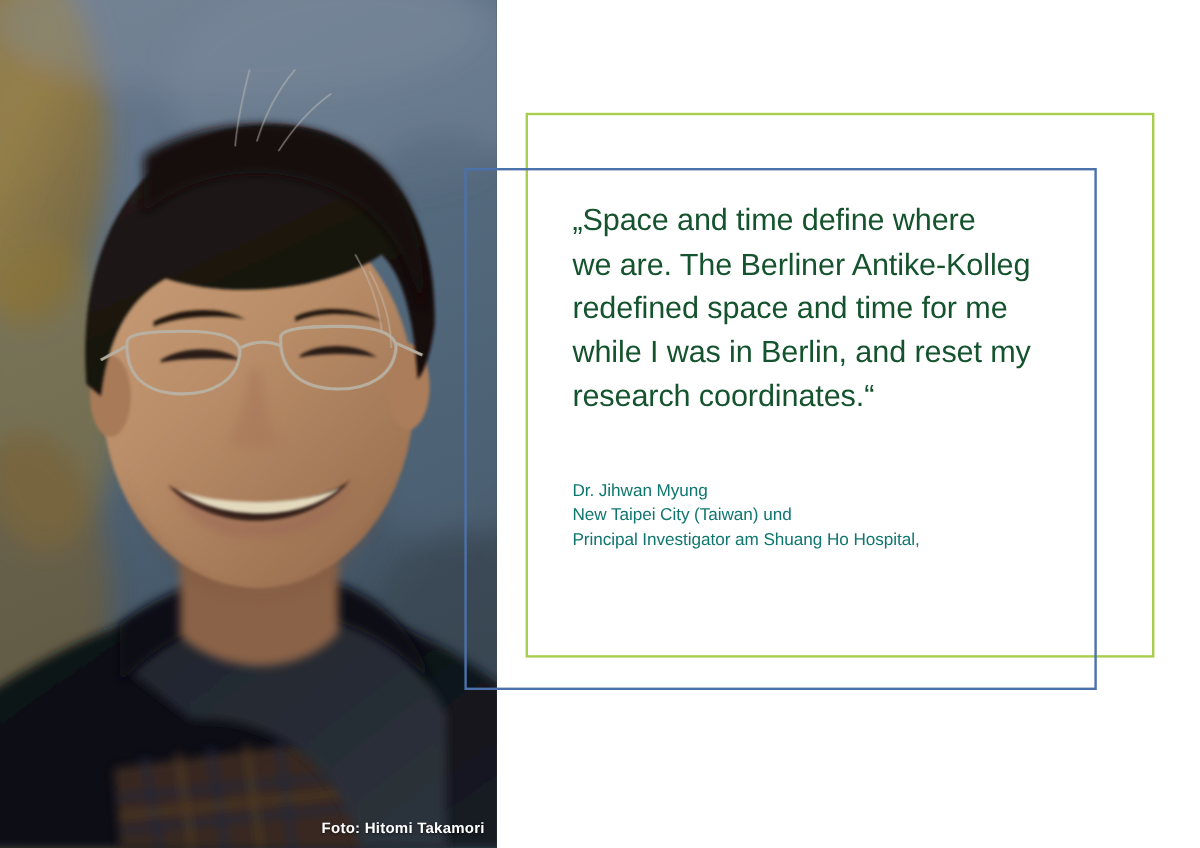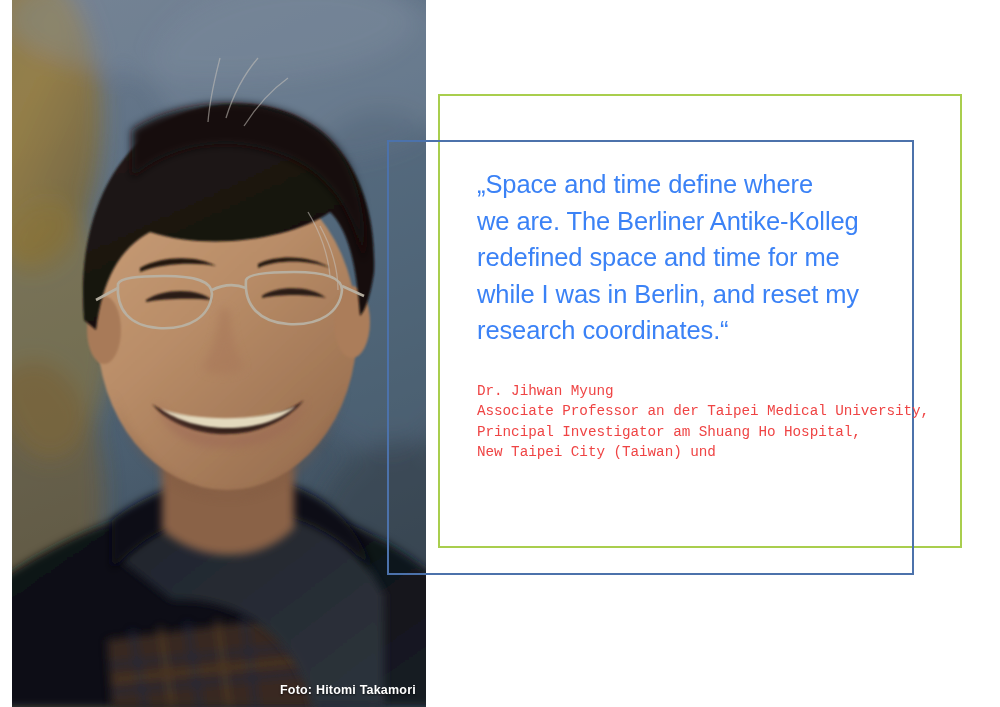--- a/index.html
+++ b/index.html
@@ -17,21 +17,21 @@
     position: relative;
     width: 1000px;
     height: 707px;
     background: #ffffff;
     overflow: hidden;
   }
 
   
   #photo {
     position: absolute;
-    left: 12px;
+    left: 0;
     top: 0;
     width: 414px;
     height: 707px;
     overflow: hidden;
     background: #1b1f27;
   }
   #photo svg {
     display: block;
     width: 414px;
     height: 707px;
@@ -75,32 +75,32 @@
   #text-block {
     position: absolute;
     left: 477px;
     top: 166px;
     width: 420px;
   }
   #quote {
     font-family: "Liberation Sans", sans-serif;
     font-size: 25.5px;
     line-height: 36.5px;
-    color: #3b82f6;
+    color: #14532d;
     font-weight: 400;
     letter-spacing: -0.1px;
     white-space: pre-line;
     margin: 0;
   }
   #attribution {
-    margin-top: 32px;
-    font-family: Liberation Mono, monospace;
+    margin-top: 50px;
+    font-family: Liberation Sans, sans-serif;
     font-size: 14.3px;
     line-height: 20.6px;
-    color: #ef4444;
+    color: #0f766e;
     font-weight: 400;
     letter-spacing: -0.05px;
   }
   .attr-line {
     display: block;
     white-space: nowrap;
   }
 </style>
 </head>
 <body>
@@ -232,19 +232,18 @@
   <div id="frame-blue"></div>
 
   <div id="text-block">
     <p id="quote">„Space and time define where
 we are. The Berliner Antike-Kolleg
 redefined space and time for me
 while I was in Berlin, and reset my
 research coordinates.“</p>
     <div id="attribution">
       <span class="attr-line">Dr. Jihwan Myung</span>
-      <span class="attr-line">Associate Professor an der Taipei Medical University,</span>
+      <span class="attr-line">New Taipei City (Taiwan) und</span>
       <span class="attr-line">Principal Investigator am Shuang Ho Hospital,</span>
-      <span class="attr-line">New Taipei City (Taiwan) und</span>
     </div>
   </div>
 
 </div>
 
 </body></html>

